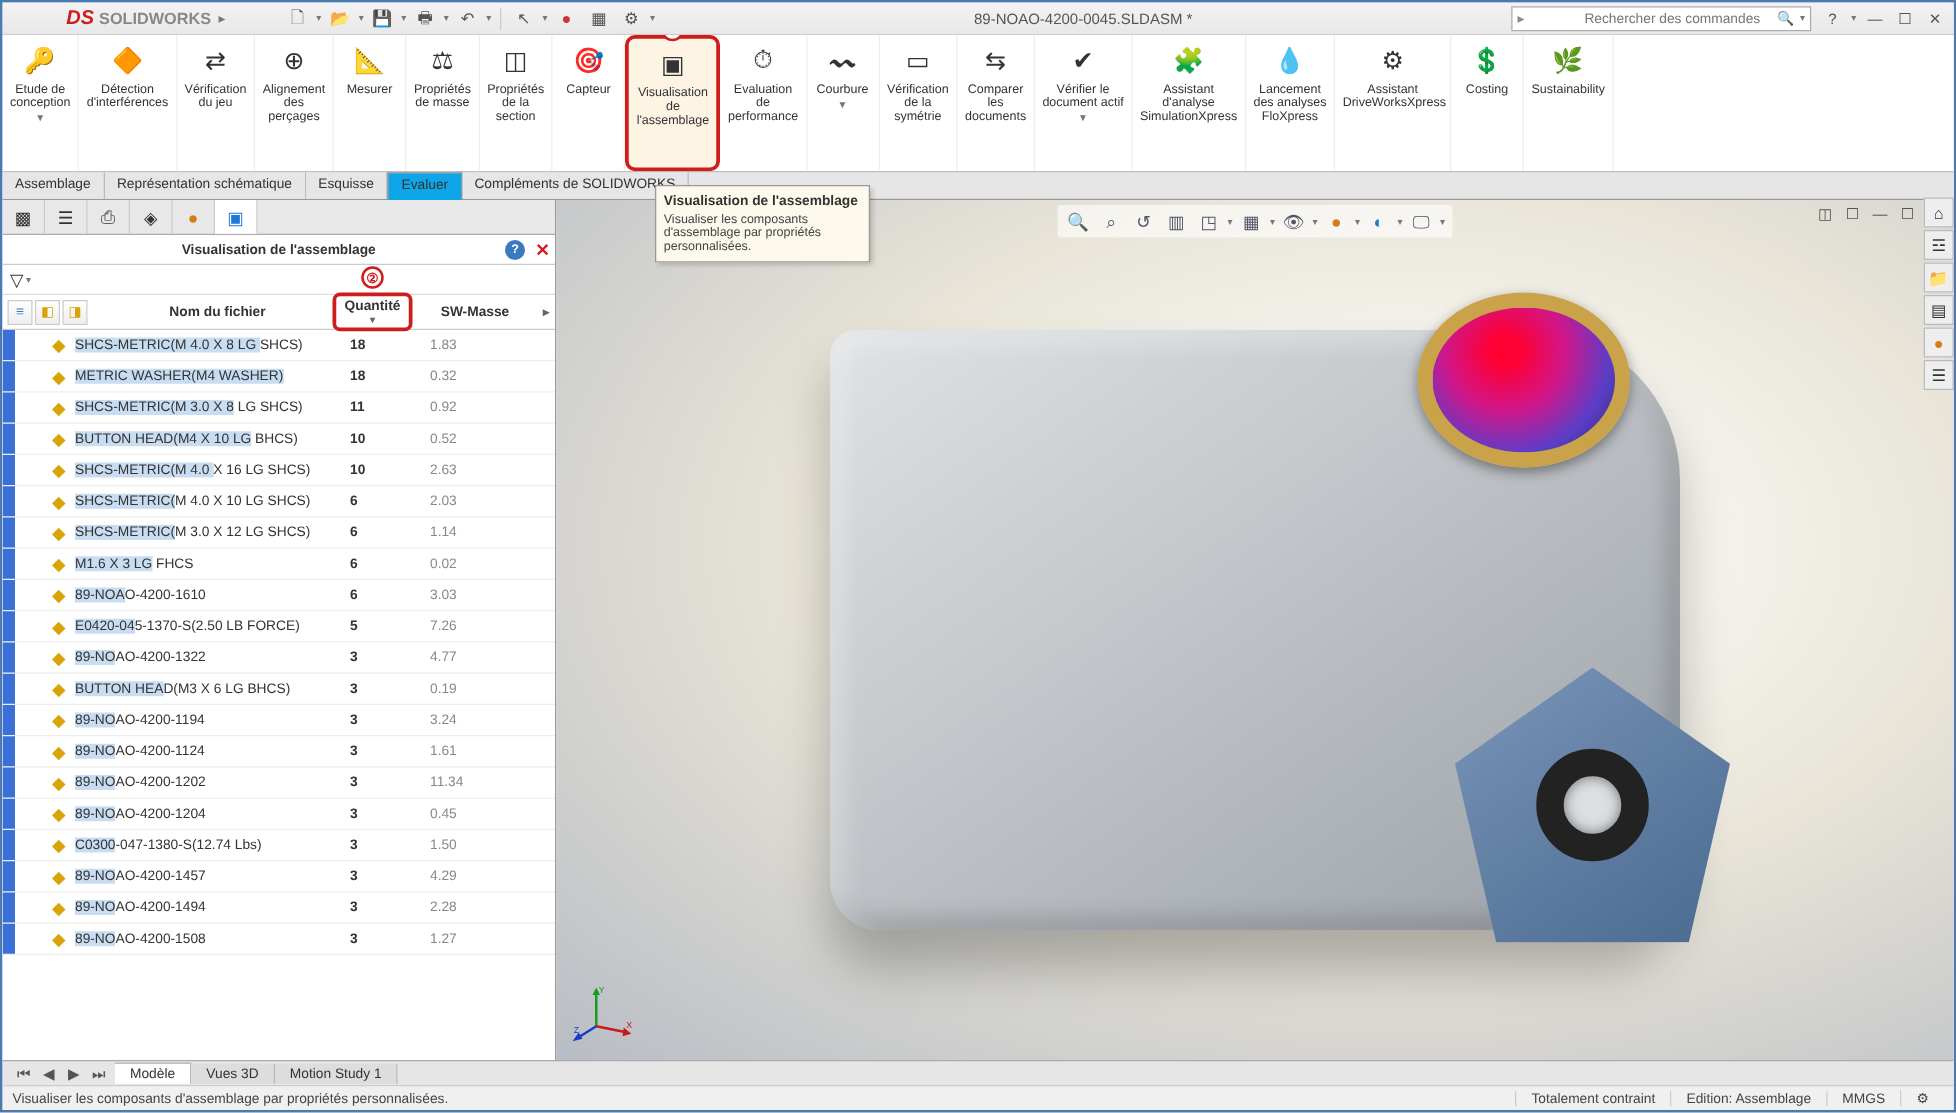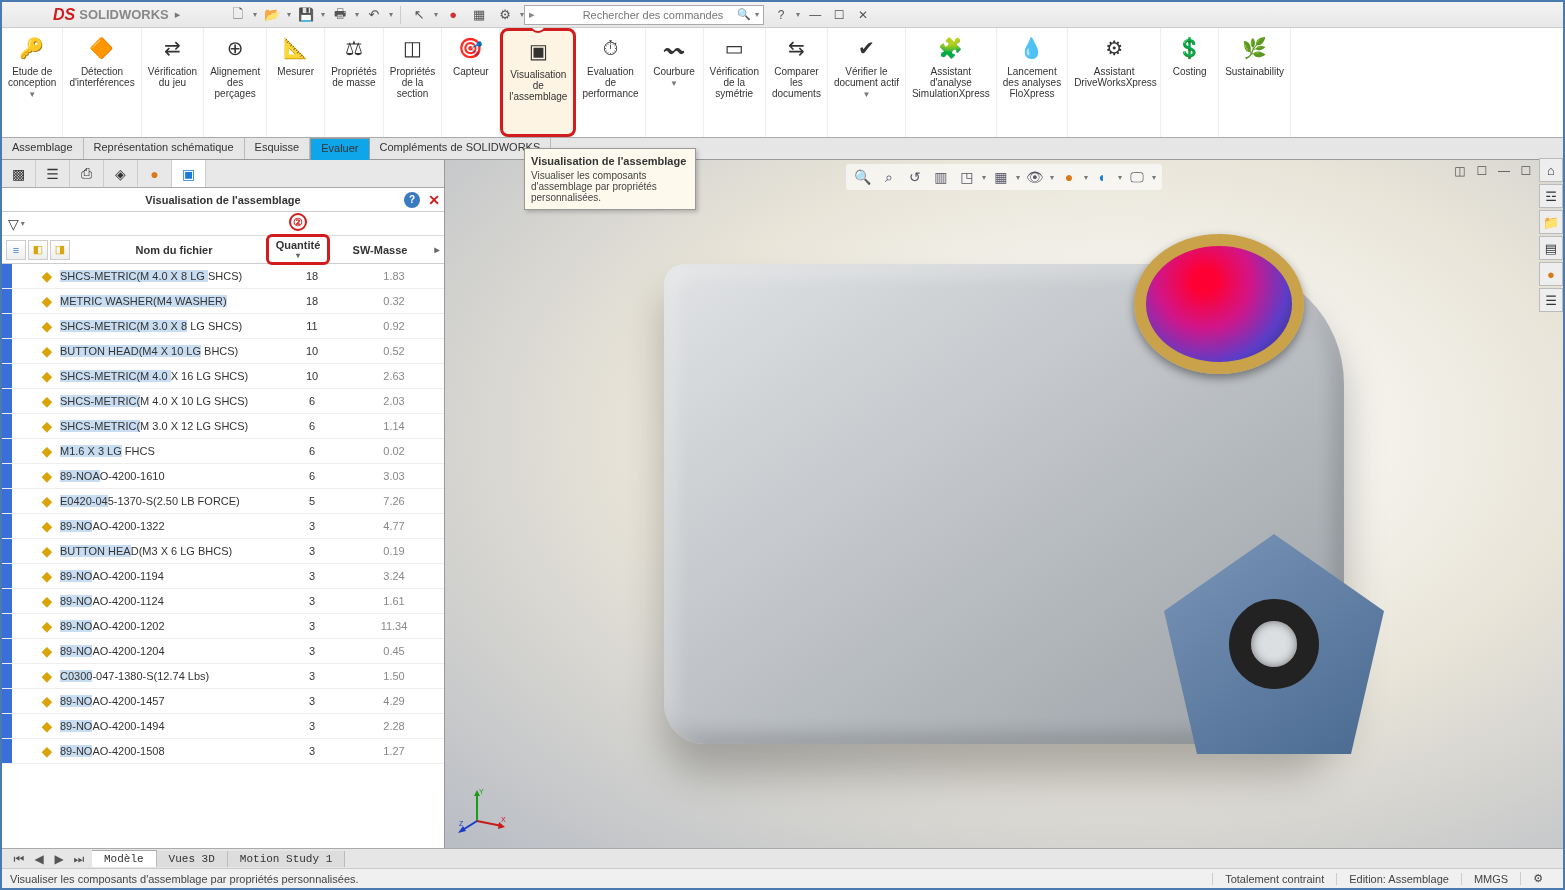--- a/index.html
+++ b/index.html
@@ -59,22 +59,22 @@
   .col-qty .annot-ring2 { position: absolute; top: -24px; left: 50%; transform: translateX(-50%); width: 18px; height: 18px; border: 2px solid #d01c1c; border-radius: 50%; color: #d01c1c; font-size: 11px; display: flex; align-items: center; justify-content: center; background: #fff;}
   .col-mass { width: 100px;}
   .col-more { width: 14px; font-size: 10px; color: #666;}
   .list { flex: 1; overflow-y: auto; background: #fff;}
   .list-row { height: 25px; display: flex; align-items: center; border-bottom: 1px solid #eee; font-size: 11px;}
   .row-bar { width: 10px; height: 100%; background: #3a6fd8;}
   .row-pad { width: 24px;}
   .row-icon { width: 22px; color: #d9a40a; display: flex; align-items: center; justify-content: center; font-size: 14px;}
   .row-name { flex: 1; padding-left: 2px; white-space: nowrap; overflow: hidden; text-overflow: ellipsis;}
   .row-name .hl { background: #c8ddf2; padding: 1px 0;}
-  .row-qty { width: 64px; text-align: center;}
-  .row-mass { width: 100px; text-align: center; color: #888;}
+  .row-qty { width: 64px; text-align: left; font-weight: bold;}
+  .row-mass { width: 100px; color: #888;}
   .list::-webkit-scrollbar { width: 16px;}
   .list::-webkit-scrollbar-track { background: #eee;}
   .list::-webkit-scrollbar-thumb { background: #c2c2c2; border: 1px solid #aaa;}
   
   
   .viewport { flex: 1; position: relative; background: radial-gradient(ellipse at 60% 40%, #fdfdfa 10%, #e8e4d8 50%, #b8bcc4 100%); overflow: hidden;}
   .view-toolbar { position: absolute; top: 4px; left: 50%; transform: translateX(-50%); display: flex; gap: 4px; background: rgba(255,255,255,.6); padding: 2px 6px; border-radius: 3px;}
   .vt-btn { width: 22px; height: 22px; display: flex; align-items: center; justify-content: center; font-size: 14px; cursor: pointer; color: #556;}
   .triad { position: absolute; bottom: 12px; left: 12px; width: 50px; height: 50px;}
   .model-placeholder { position: absolute; top: 40px; left: 40px; right: 40px; bottom: 40px; display: flex; align-items: center; justify-content: center;}
@@ -83,21 +83,21 @@
   .flange { position: absolute; bottom: -10px; right: -40px; width: 220px; height: 220px; background: linear-gradient(145deg,#7a95b8,#4a6a90); clip-path: polygon(50% 0,100% 35%,85% 100%,15% 100%,0 35%); display: flex; align-items: center; justify-content: center;}
   .flange-hole { width: 90px; height: 90px; border-radius: 50%; background: #dcdfe2; border: 22px solid #222; box-shadow: inset 0 0 10px rgba(0,0,0,.5);}
   .view-ctrls { position: absolute; top: 2px; right: 6px; display: flex; gap: 4px;}
   
   
   .task-pane { position: absolute; right: 0; top: 158px; width: 26px; display: flex; flex-direction: column; gap: 2px;}
   .tp-tab { width: 24px; height: 24px; background: #eee; border: 1px solid #bbb; display: flex; align-items: center; justify-content: center; font-size: 13px; cursor: pointer;}
   
   
   .bottom-tabs { height: 20px; background: #e6e6e6; border-top: 1px solid #aaa; display: flex; align-items: center; padding-left: 90px;}
-  .btab { padding: 2px 12px; font-size: 11px; border-right: 1px solid #bbb; cursor: pointer; background: #ddd; font-family: Liberation Mono, monospace;}
+  .btab { padding: 2px 12px; font-size: 11px; border-right: 1px solid #bbb; cursor: pointer; background: #ddd;}
   .btab.active { background: #fff; border-top: 1px solid #aaa;}
   
   
   .status { height: 20px; background: #f0f0f0; border-top: 1px solid #ccc; display: flex; align-items: center; padding: 0 8px; font-size: 11px; color: #444;}
   .status-left { flex: 1;}
   .status-seg { padding: 0 12px; border-left: 1px solid #ccc;}
   
   
   svg { display: block; }
 </style>
@@ -121,20 +121,21 @@
     <span class="qat-btn">↶</span>
       <span style="font-size:8px;color:#777;">▾</span>
     <span class="qat-sep"></span>
     <span class="qat-btn">↖</span>
       <span style="font-size:8px;color:#777;">▾</span>
     <span class="qat-btn" style="color:#c33;">●</span>
     <span class="qat-btn">▦</span>
     <span class="qat-btn">⚙</span>
       <span style="font-size:8px;color:#777;">▾</span>
   </div>
+  <div class="title-text">89-NOAO-4200-0045.SLDASM *</div>
   <div class="search-box">
     <span style="color:#888;margin-right:4px;">▸</span>
     <input placeholder="Rechercher des commandes" style="">
     <span style="padding:0 4px;">🔍</span>
       <span style="font-size:8px;color:#777;padding-right:4px;">▾</span>
   </div>
   <div class="title-right">
     <span class="title-ctrl">?</span>
       <span style="font-size:8px;color:#777;">▾</span>
     <span class="title-ctrl">—</span>

